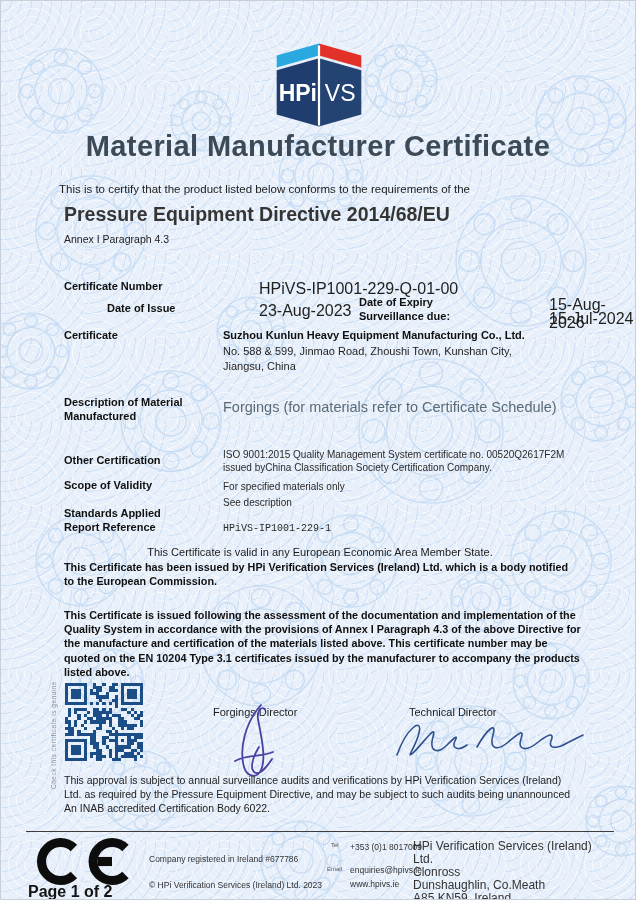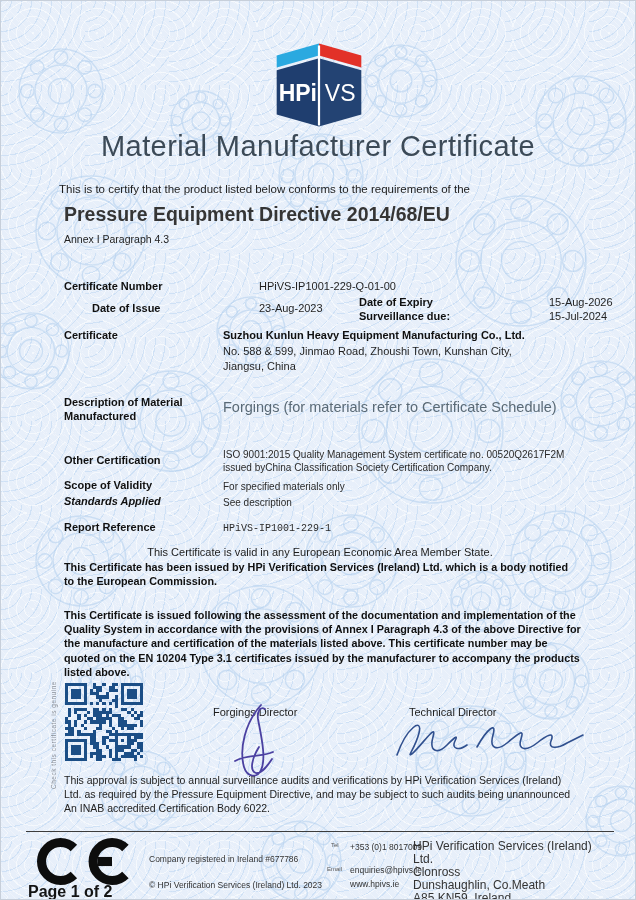--- a/index.html
+++ b/index.html
@@ -10,26 +10,26 @@
     background-image:
       repeating-radial-gradient(circle at 50% 50%, rgba(255,255,255,.55) 0 1px, rgba(255,255,255,0) 1px 8px),
       repeating-radial-gradient(circle at 0 0, rgba(168,202,238,.38) 0 1px, rgba(168,202,238,0) 1px 10px),
       repeating-linear-gradient(45deg, rgba(255,255,255,.28) 0 1px, rgba(255,255,255,0) 1px 5px);
     background-size:64px 64px, 84px 84px, 9px 9px;
     border:1px solid #c7cfda;box-sizing:border-box;
   }
   .abs{position:absolute;}
   .flourish-layer{position:absolute;left:0;top:0;z-index:0;pointer-events:none;}
   .content{position:relative;z-index:1;width:100%;height:100%;}
-  .title{margin:0;width:100%;text-align:center;font-size:29px;font-weight:400;color:#3c4a57;letter-spacing:.4px;}
+  .title{margin:0;width:100%;text-align:center;font-size:29px;font-weight:700;color:#3c4a57;letter-spacing:.4px;}
   .intro-line{font-size:11.5px;color:#1c1c1c;}
   .directive{font-size:19.5px;font-weight:bold;color:#353535;margin-top:3px;}
   .annex{font-size:10.5px;color:#222;margin-top:4px;}
   .lbl{font-size:11px;font-weight:bold;color:#101010;}
-  .val{font-size:11px;color:#1f1f1f;padding-left:36px;}
+  .val{font-size:16px;color:#1f1f1f;padding-left:36px;}
   .val-sm{font-size:10px;color:#2a2a2a;line-height:13px;}
   .desc-val{font-size:14.5px;color:#5a6a76;}
   .addr{font-size:11px;color:#1f1f1f;line-height:15px;}
   .center-line{width:512px;text-align:center;font-size:11px;color:#1c1c1c;}
   .bold-par{width:517px;font-size:10.8px;font-weight:bold;color:#101010;line-height:14.2px;}
   .plain-par{width:514px;font-size:10.5px;color:#222;line-height:13.8px;}
   .sig-label{font-size:11px;color:#1c1c1c;}
   .vert-caption{
     writing-mode:vertical-rl;transform:rotate(180deg);
     font-size:6.5px;letter-spacing:.5px;color:#8a9099;height:112px;text-align:center;
@@ -364,21 +364,21 @@
 
     <h1 class="title abs" style="left:0;top:129px;">Material Manufacturer Certificate</h1>
 
     <div class="abs intro-line" style="left:58px;top:182px;">This is to certify that the product listed below conforms to the requirements of the</div>
     <div class="abs directive" style="left:63px;top:199px;">Pressure Equipment Directive 2014/68/EU</div>
     <div class="abs annex" style="left:63px;top:228px;">Annex I Paragraph 4.3</div>
 
     <div class="abs lbl" style="left:63px;top:279px;">Certificate Number</div>
     <div class="abs val" style="left:222px;top:279px;">HPiVS-IP1001-229-Q-01-00</div>
 
-    <div class="abs lbl" style="left:63px;top:301px;padding-left:28px;">Date of Issue</div>
+    <div class="abs lbl" style="left:78px;top:301px;padding-left:28px;">Date of Issue</div>
     <div class="abs val" style="left:222px;top:301px;">23-Aug-2023</div>
 
     <div class="abs lbl" style="left:358px;top:295px;">Date of Expiry</div>
     <div class="abs val" style="left:512px;top:295px;">15-Aug-2026</div>
     <div class="abs lbl" style="left:358px;top:309px;">Surveillance due:</div>
     <div class="abs val" style="left:512px;top:309px;">15-Jul-2024</div>
 
     <div class="abs lbl" style="left:63px;top:328px;">Certificate</div>
     <div class="abs lbl" style="left:222px;top:328px;">Suzhou Kunlun Heavy Equipment Manufacturing Co., Ltd.</div>
     <div class="abs addr" style="left:222px;top:343px;">No. 588 &amp; 599, Jinmao Road, Zhoushi Town, Kunshan City,</div>
@@ -386,21 +386,21 @@
 
     <div class="abs lbl" style="left:63px;top:394px;width:150px;line-height:14px;">Description of Material Manufactured</div>
     <div class="abs desc-val" style="left:222px;top:398px;width:370px;">Forgings (for materials refer to Certificate Schedule)</div>
 
     <div class="abs lbl" style="left:63px;top:453px;">Other Certification</div>
     <div class="abs val-sm" style="left:222px;top:447px;width:368px;">ISO 9001:2015 Quality Management System certificate no. 00520Q2617F2M issued byChina Classification Society Certification Company.</div>
 
     <div class="abs lbl" style="left:63px;top:478px;">Scope of Validity</div>
     <div class="abs val-sm" style="left:222px;top:479px;">For specified materials only</div>
 
-    <div class="abs lbl" style="left:63px;top:494px;font-style:italic;">Standards Applied</div>
+    <div class="abs lbl" style="left:63px;top:506px;">Standards Applied</div>
     <div class="abs val-sm" style="left:222px;top:495px;">See description</div>
 
     <div class="abs lbl" style="left:63px;top:520px;">Report Reference</div>
     <div class="abs val-sm" style="left:222px;top:521px;font-family:Liberation Mono, monospace;">HPiVS-IP1001-229-1</div>
 
     <div class="abs center-line" style="left:63px;top:545px;">This Certificate is valid in any European Economic Area Member State.</div>
     <div class="abs bold-par" style="left:63px;top:559px;">This Certificate has been issued by HPi Verification Services (Ireland) Ltd. which is a body notified to the European Commission.</div>
     <div class="abs bold-par" style="left:63px;top:607px;">This Certificate is issued following the assessment of the documentation and implementation of the Quality System in accordance with the provisions of Annex I Paragraph 4.3 of the above Directive for the manufacture and certification of the materials listed above. This certificate number may be quoted on the EN 10204  Type 3.1 certificates issued by the manufacturer to accompany the products listed above.</div>
 
     <div class="abs vert-caption" style="left:49px;top:678px;">Check this certificate is genuine</div>

